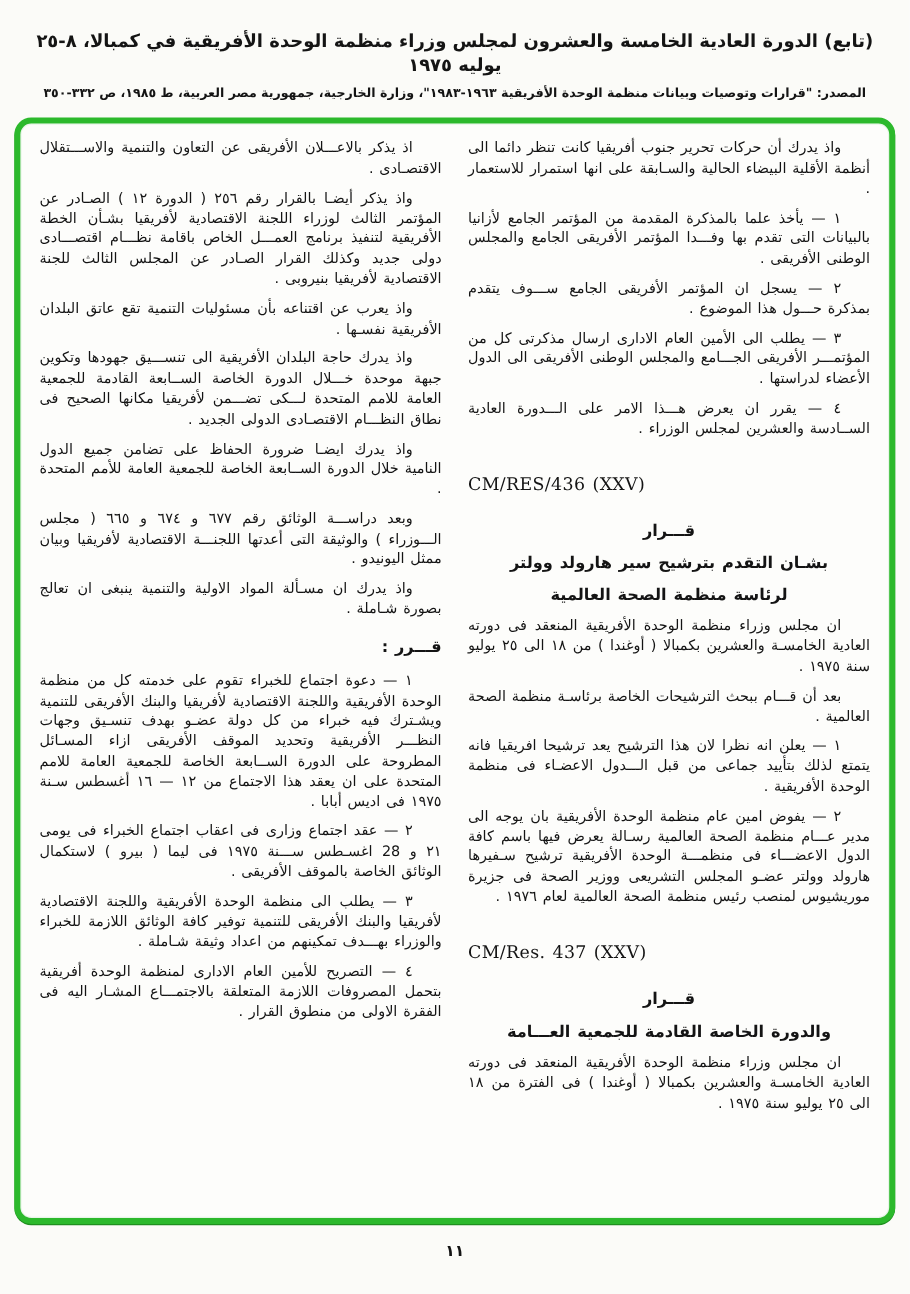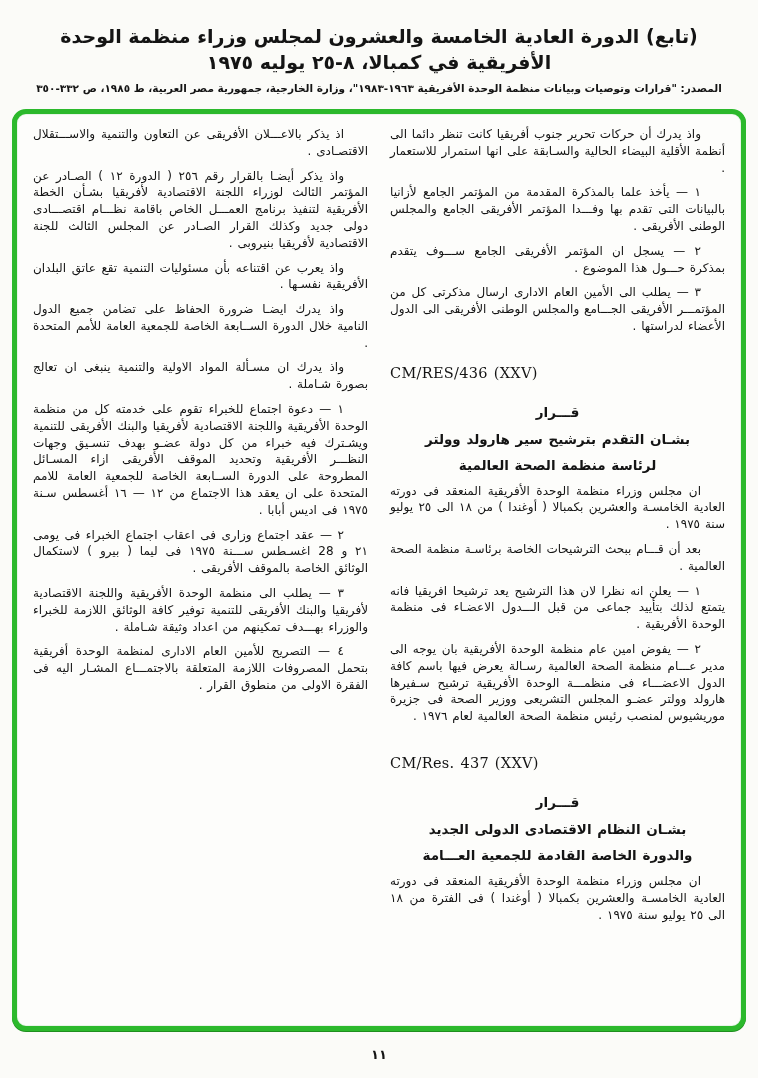--- a/index.html
+++ b/index.html
@@ -13,21 +13,21 @@
     color: #141414;
     font-family: "DejaVu Sans", sans-serif;
     overflow: hidden;
   }
   .doc-header {
     direction: rtl;
     text-align: center;
     padding: 24px 18px 0 18px;
   }
   .doc-header .h1 {
-    font-size: 19px;
+    font-size: 15px;
     font-weight: bold;
     line-height: 1.35;
   }
   .doc-header .h2 {
     font-size: 10.5px;
     font-weight: bold;
     margin-top: 7px;
     line-height: 1.3;
   }
   .frame {
@@ -102,40 +102,43 @@
   <div class="h1">(تابع) الدورة العادية الخامسة والعشرون لمجلس وزراء منظمة الوحدة الأفريقية في كمبالا، ٨-٢٥ يوليه ١٩٧٥</div>
   <div class="h2">المصدر: "قرارات وتوصيات وبيانات منظمة الوحدة الأفريقية ١٩٦٣-١٩٨٣"، وزارة الخارجية، جمهورية مصر العربية، ط ١٩٨٥، ص ٣٣٢-٣٥٠</div>
 </header>
 
 <main class="frame" style="border-color: rgb(44, 185, 44);">
   <section class="col">
       <p class="block para">واذ يدرك أن حركات تحرير جنوب أفريقيا كانت تنظر دائما الى أنظمة الأقلية البيضاء الحالية والسـابقة على انها استمرار للاستعمار .</p>
       <p class="block item">١ — يأخذ علما بالمذكرة المقدمة من المؤتمر الجامع لأزانيا بالبيانات التى تقدم بها وفـــدا المؤتمر الأفريقى الجامع والمجلس الوطنى الأفريقى .</p>
       <p class="block item">٢ — يسجل ان المؤتمر الأفريقى الجامع ســـوف يتقدم بمذكرة حـــول هذا الموضوع .</p>
       <p class="block item">٣ — يطلب الى الأمين العام الادارى ارسال مذكرتى كل من المؤتمـــر الأفريقى الجـــامع والمجلس الوطنى الأفريقى الى الدول الأعضاء لدراستها .</p>
+      <p class="block item">٤ — يقرر ان يعرض هـــذا الامر على الـــدورة العادية الســادسة والعشرين لمجلس الوزراء .</p>
       <p class="block ref">CM/RES/436 (XXV)</p>
       <p class="block heading">قـــرار</p>
       <p class="block heading">بشـان التقدم بترشيح سير هارولد وولتر</p>
       <p class="block heading">لرئاسة منظمة الصحة العالمية</p>
       <p class="block para">ان مجلس وزراء منظمة الوحدة الأفريقية المنعقد فى دورته العادية الخامسـة والعشرين بكمبالا ( أوغندا ) من ١٨ الى ٢٥ يوليو سنة ١٩٧٥ .</p>
       <p class="block para">بعد أن قـــام ببحث الترشيحات الخاصة برئاسـة منظمة الصحة العالمية .</p>
       <p class="block item">١ — يعلن انه نظرا لان هذا الترشيح يعد ترشيحا افريقيا فانه يتمتع لذلك بتأييد جماعى من قبل الـــدول الاعضـاء فى منظمة الوحدة الأفريقية .</p>
       <p class="block item">٢ — يفوض امين عام منظمة الوحدة الأفريقية بان يوجه الى مدير عـــام منظمة الصحة العالمية رسـالة يعرض فيها باسم كافة الدول الاعضـــاء فى منظمـــة الوحدة الأفريقية ترشيح سـفيرها هارولد وولتر عضـو المجلس التشريعى ووزير الصحة فى جزيرة موريشيوس لمنصب رئيس منظمة الصحة العالمية لعام ١٩٧٦ .</p>
       <p class="block ref">CM/Res. 437 (XXV)</p>
       <p class="block heading">قـــرار</p>
-      <p class="block heading">بشـان النظام الاقتصادى الدولى الجديد</p>
       <p class="block heading">والدورة الخاصة القادمة للجمعية العـــامة</p>
       <p class="block para">ان مجلس وزراء منظمة الوحدة الأفريقية المنعقد فى دورته العادية الخامسـة والعشرين بكمبالا ( أوغندا ) فى الفترة من ١٨ الى ٢٥ يوليو سنة ١٩٧٥ .</p>
     </section>
   <section class="col">
       <p class="block para">اذ يذكر بالاعـــلان الأفريقى عن التعاون والتنمية والاســـتقلال الاقتصـادى .</p>
       <p class="block para">واذ يذكر أيضـا بالقرار رقم ٢٥٦ ( الدورة ١٢ ) الصـادر عن المؤتمر الثالث لوزراء اللجنة الاقتصادية لأفريقيا بشـأن الخطة الأفريقية لتنفيذ برنامج العمـــل الخاص باقامة نظـــام اقتصـــادى دولى جديد وكذلك القرار الصـادر عن المجلس الثالث للجنة الاقتصادية لأفريقيا بنيروبى .</p>
       <p class="block para">واذ يعرب عن اقتناعه بأن مسئوليات التنمية تقع عاتق البلدان الأفريقية نفسـها .</p>
+      <p class="block para">واذ يدرك حاجة البلدان الأفريقية الى تنســـيق جهودها وتكوين جبهة موحدة خـــلال الدورة الخاصة الســابعة القادمة للجمعية العامة للامم المتحدة لـــكى تضـــمن لأفريقيا مكانها الصحيح فى نطاق النظـــام الاقتصـادى الدولى الجديد .</p>
       <p class="block para">واذ يدرك ايضـا ضرورة الحفاظ على تضامن جميع الدول النامية خلال الدورة الســابعة الخاصة للجمعية العامة للأمم المتحدة .</p>
+      <p class="block para">وبعد دراســـة الوثائق رقم ٦٧٧ و ٦٧٤ و ٦٦٥ ( مجلس الـــوزراء ) والوثيقة التى أعدتها اللجنـــة الاقتصادية لأفريقيا وبيان ممثل اليونيدو .</p>
       <p class="block para">واذ يدرك ان مسـألة المواد الاولية والتنمية ينبغى ان تعالج بصورة شـاملة .</p>
+      <p class="block subhead">قـــرر :</p>
       <p class="block item">١ — دعوة اجتماع للخبراء تقوم على خدمته كل من منظمة الوحدة الأفريقية واللجنة الاقتصادية لأفريقيا والبنك الأفريقى للتنمية ويشـترك فيه خبراء من كل دولة عضـو بهدف تنسـيق وجهات النظـــر الأفريقية وتحديد الموقف الأفريقى ازاء المسـائل المطروحة على الدورة الســابعة الخاصة للجمعية العامة للامم المتحدة على ان يعقد هذا الاجتماع من ١٢ — ١٦ أغسطس سـنة ١٩٧٥ فى اديس أبابا .</p>
       <p class="block item">٢ — عقد اجتماع وزارى فى اعقاب اجتماع الخبراء فى يومى ٢١ و 28 اغسـطس ســـنة ١٩٧٥ فى ليما ( بيرو ) لاستكمال الوثائق الخاصة بالموقف الأفريقى .</p>
       <p class="block item">٣ — يطلب الى منظمة الوحدة الأفريقية واللجنة الاقتصادية لأفريقيا والبنك الأفريقى للتنمية توفير كافة الوثائق اللازمة للخبراء والوزراء بهـــدف تمكينهم من اعداد وثيقة شـاملة .</p>
       <p class="block item">٤ — التصريح للأمين العام الادارى لمنظمة الوحدة أفريقية بتحمل المصروفات اللازمة المتعلقة بالاجتمـــاع المشـار اليه فى الفقرة الاولى من منطوق القرار .</p>
     </section>
 </main>
 
 <footer class="page-num">١١</footer>
 
 </body></html>

